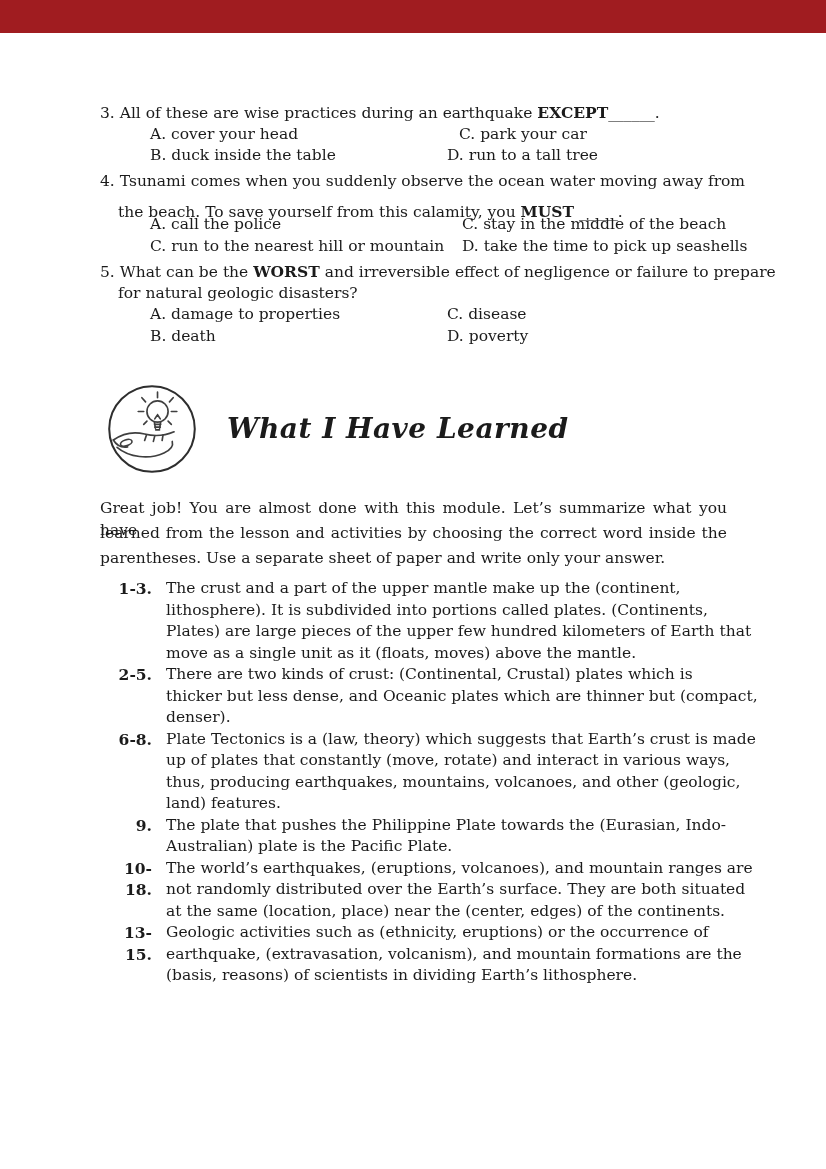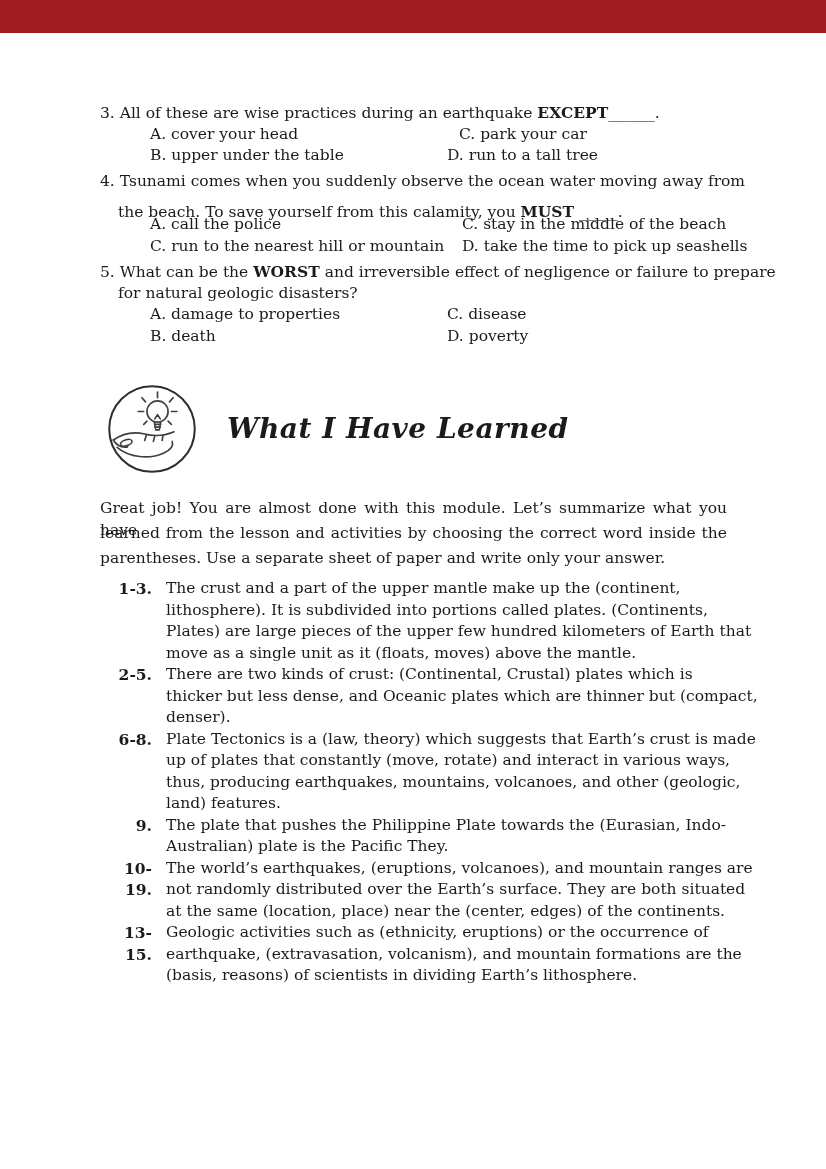--- a/index.html
+++ b/index.html
@@ -49,21 +49,21 @@
 
   <div class="bar top"></div>
 
   <div class="qgroup" style="top:102px;height:68px;">
     <div class="qline" style="top:0;"><span>3. All of these are wise practices during an earthquake </span><b>EXCEPT</b><span>______.</span></div>
     <div class="optrow" style="top:21.5px;">
       <span class="optL">A. cover your head</span>
       <span class="optR" style="left:347px;margin-left:12px;">C. park your car</span>
     </div>
     <div class="optrow" style="top:43px;">
-      <span class="optL">B. upper under the table</span>
+      <span class="optL">B. duck inside the table</span>
       <span class="optR" style="left:347px;">D. run to a tall tree</span>
     </div>
   </div>
 
   <div class="qgroup" style="top:171px;height:90px;">
     <div class="qline" style="top:0;">4. Tsunami comes when you suddenly observe the ocean water moving away from</div>
     <div class="qline indent" style="top:21.5px;margin-top:8px;"><span>the beach. To save yourself from this calamity, you </span><b>MUST</b><span> _____.</span></div>
     <div class="optrow" style="top:43px;">
       <span class="optL">A. call the police</span>
       <span class="optR" style="left:362px;">C. stay in the middle of the beach</span>
@@ -137,25 +137,25 @@
           <div class="sum-line">Plate Tectonics is a (law, theory) which suggests that Earth’s crust is made</div>
           <div class="sum-line">up of plates that constantly (move, rotate) and interact in various ways,</div>
           <div class="sum-line">thus, producing earthquakes, mountains, volcanoes, and other (geologic,</div>
           <div class="sum-line">land) features.</div>
         </div>
       </div>
       <div class="sum-item">
         <div class="sum-label">9.</div>
         <div class="sum-body">
           <div class="sum-line">The plate that pushes the Philippine Plate towards the (Eurasian, Indo-</div>
-          <div class="sum-line">Australian) plate is the Pacific They.</div>
+          <div class="sum-line">Australian) plate is the Pacific Plate.</div>
         </div>
       </div>
       <div class="sum-item">
-        <div class="sum-label">10-19.</div>
+        <div class="sum-label">10-18.</div>
         <div class="sum-body">
           <div class="sum-line">The world’s earthquakes, (eruptions, volcanoes), and mountain ranges are</div>
           <div class="sum-line">not randomly distributed over the Earth’s surface. They are both situated</div>
           <div class="sum-line">at the same (location, place) near the (center, edges) of the continents.</div>
         </div>
       </div>
       <div class="sum-item">
         <div class="sum-label">13-15.</div>
         <div class="sum-body">
           <div class="sum-line">Geologic activities such as (ethnicity, eruptions) or the occurrence of</div>

